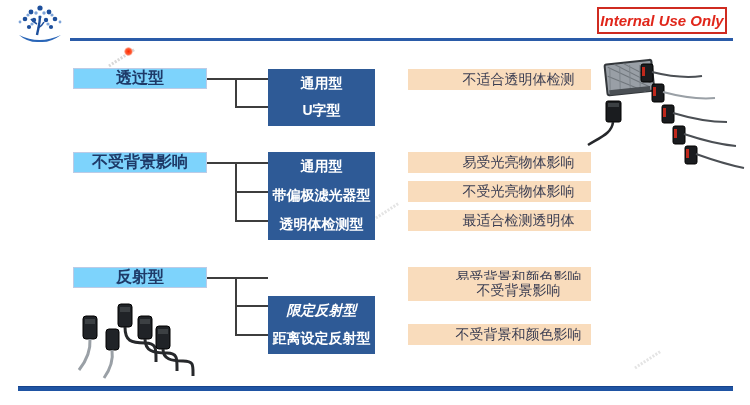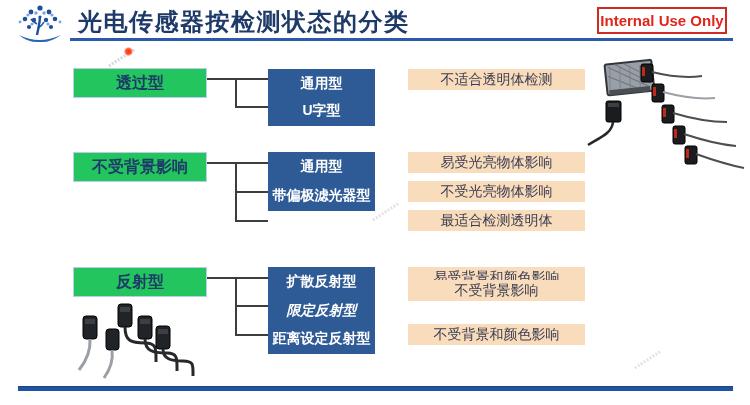--- a/index.html
+++ b/index.html
@@ -11,37 +11,37 @@
   .title{
     position:absolute;left:78px;top:6px;margin:0;
     font-size:24px;font-weight:bold;color:#1e3a68;letter-spacing:1.5px;white-space:nowrap;
   }
   .title-underline{
     position:absolute;left:70px;top:38px;width:663px;height:3px;background:#2a5ba8;
   }
   .badge{
     position:absolute;left:597px;top:7px;width:126px;height:23px;
     border:2px solid #cf2b20;color:#e0261a;font-size:15px;font-weight:bold;
-    display:flex;align-items:center;justify-content:center;background:#fff;white-space:nowrap;
+    display:flex;align-items:center;justify-content:center;background:#fff;white-space:nowrap;font-style:italic;
   }
   .logo{position:absolute;left:16px;top:2px;}
   
   .pbox{
-    position:absolute;left:73px;width:134px;height:30px;background:#22c55e;
+    position:absolute;left:73px;width:134px;height:21px;background:#7dd3fc;
     color:#1e3a68;font-size:16px;font-weight:bold;display:flex;align-items:center;justify-content:center;
     border:1px solid #bccbe6;box-sizing:border-box;white-space:nowrap;
   }
   .cbox{
     position:absolute;left:268px;width:107px;height:30px;background:#2e5a96;
     color:#ffffff;font-size:14px;font-weight:bold;display:flex;align-items:center;justify-content:center;
     white-space:nowrap;
   }
   .nbox{
-    position:absolute;left:408px;width:177px;height:21px;background:#f9dcbc;
-    color:#3a3d52;font-size:14px;display:flex;align-items:center;justify-content:center;white-space:nowrap;
+    position:absolute;left:408px;width:145px;height:21px;background:#f9dcbc;
+    color:#3a3d52;font-size:14px;display:flex;align-items:center;justify-content:center;white-space:nowrap;padding-left:38px;
   }
   .connectors{position:absolute;left:0;top:0;pointer-events:none;}
   .illus{position:absolute;}
   .footer-bar{
     position:absolute;left:18px;top:386px;width:715px;height:5px;background:#1f54a3;
     border-top:1px solid #16438c;box-sizing:border-box;
   }
   .wm{position:absolute;opacity:.55;transform:rotate(-33deg);}
   .wm-dot{
     position:absolute;left:124px;top:47px;width:9px;height:9px;border-radius:50%;
@@ -74,21 +74,20 @@
         <circle cx="16" cy="22" r="1.6"></circle>
         <circle cx="32" cy="22" r="1.6"></circle>
       <circle cx="44" cy="20" r="1.4"></circle>
         <circle cx="4" cy="20" r="1.4"></circle>
     </g>
     <path d="M24,14 C24,22 22,27 21,33" stroke="#1d4f9c" stroke-width="2.4" fill="none"></path>
     <path d="M21,22 q-4,-2 -6,-5 M22,26 q4,-2 6,-6" stroke="#1d4f9c" stroke-width="1.6" fill="none"></path>
     <path d="M3,33 Q23,43 45,33 Q34,41 24,40 Q12,41 3,33 Z" fill="#2a66b8"></path>
   </svg>
 
-  <h1 class="title">光电传感器按检测状态的分类</h1>
   <div class="badge">Internal Use Only</div>
   <div class="title-underline"></div>
 
   <div class="wm" style="left:104px;top:48px;">
     <svg width="34" height="10">
         <path d="M2,6 h30" stroke="#b9b9b9" stroke-width="3" stroke-dasharray="2,1.5" fill="none"></path>
       </svg>
   </div>
   <div class="wm-dot"></div>
   <div class="wm" style="left:368px;top:202px;opacity:.4;">
@@ -116,26 +115,26 @@
   </svg>
 
   <div class="pbox" style="top:68px;">透过型</div>
   <div class="cbox" style="top:69px;">通用型</div>
   <div class="cbox" style="top:96px;">U字型</div>
   <div class="nbox" style="top:69px;">不适合透明体检测</div>
 
   <div class="pbox" style="top:152px;">不受背景影响</div>
   <div class="cbox" style="top:152px;">通用型</div>
   <div class="cbox" style="top:181px;">带偏极滤光器型</div>
+  <div class="cbox" style="top:210px;">透明体检测型</div>
   <div class="nbox" style="top:152px;">易受光亮物体影响</div>
   <div class="nbox" style="top:181px;text-align:right;">不受光亮物体影响</div>
   <div class="nbox" style="top:210px;">最适合检测透明体</div>
 
   <div class="pbox" style="top:267px;">反射型</div>
-  <div class="cbox" style="top:267px;">扩散反射型</div>
   <div class="cbox" style="top:296px;font-style:italic;">限定反射型</div>
   <div class="cbox" style="top:324px;">距离设定反射型</div>
   <div class="nbox" style="top:267px;">易受背景和颜色影响</div>
   <div class="nbox" style="top:280px;">不受背景影响</div>
   <div class="nbox" style="top:324px;font-family:Liberation Mono, monospace;">不受背景和颜色影响</div>
 
   <svg class="illus" style="left:585px;top:52px;" width="162" height="130" viewBox="0 0 162 130">
     <g transform="rotate(-6 45 26)">
       <rect x="21" y="10" width="47" height="31" rx="2" fill="#999fa6" stroke="#33373b" stroke-width="2"></rect>
       <path d="M24,13 l40,24 M31,11 l34,22 M23,22 l36,19 M40,11 l26,17" stroke="#70767c" stroke-width="1"></path>

